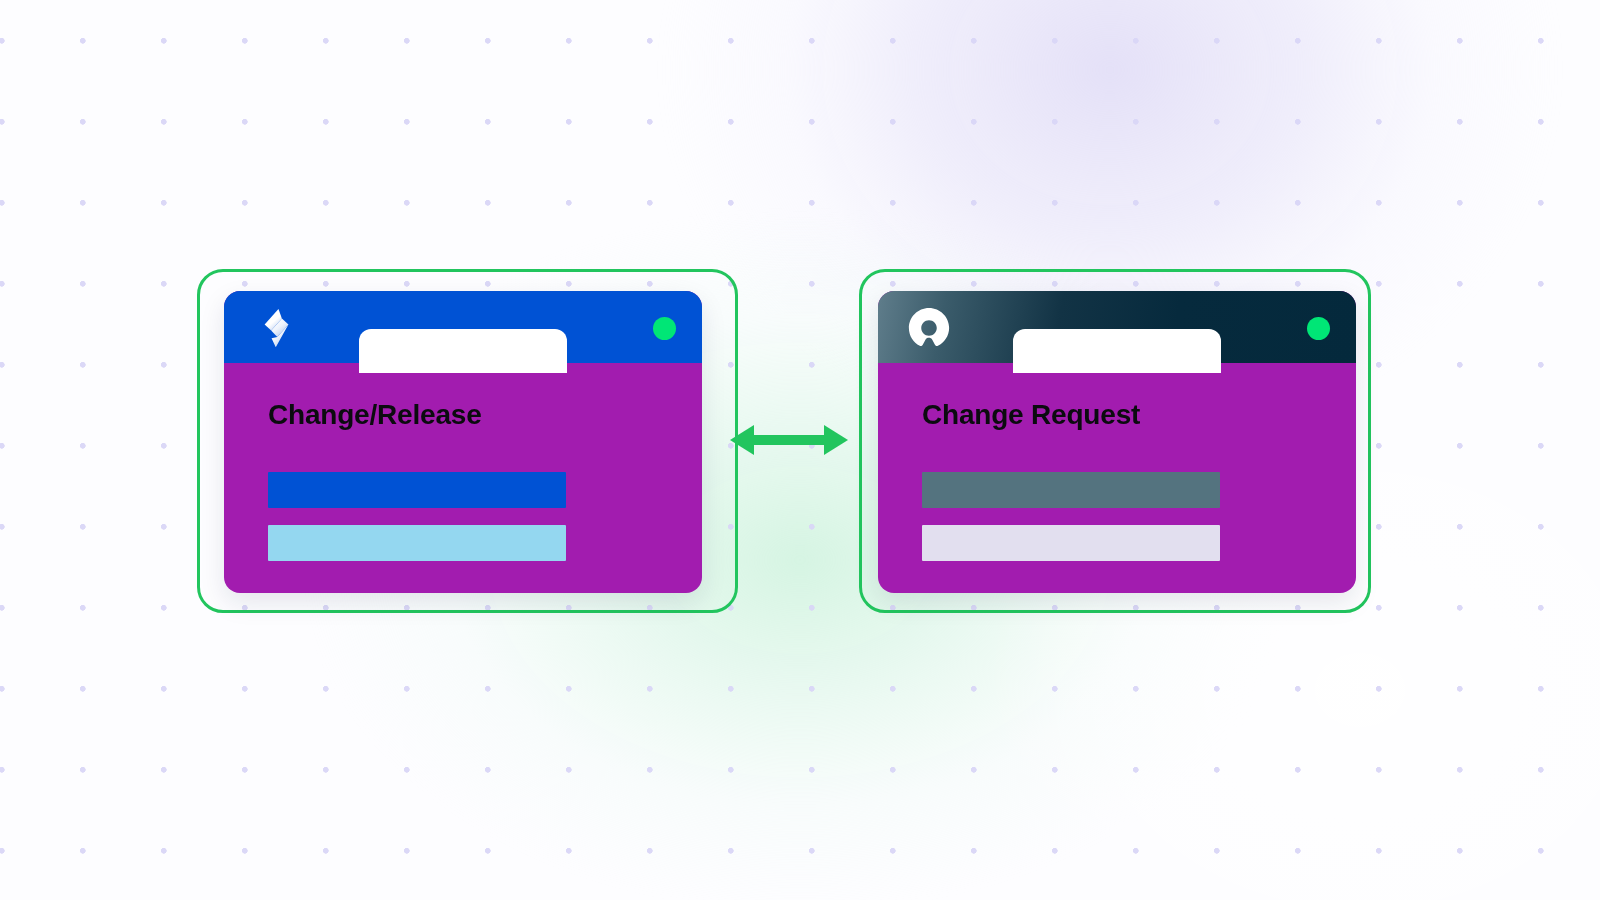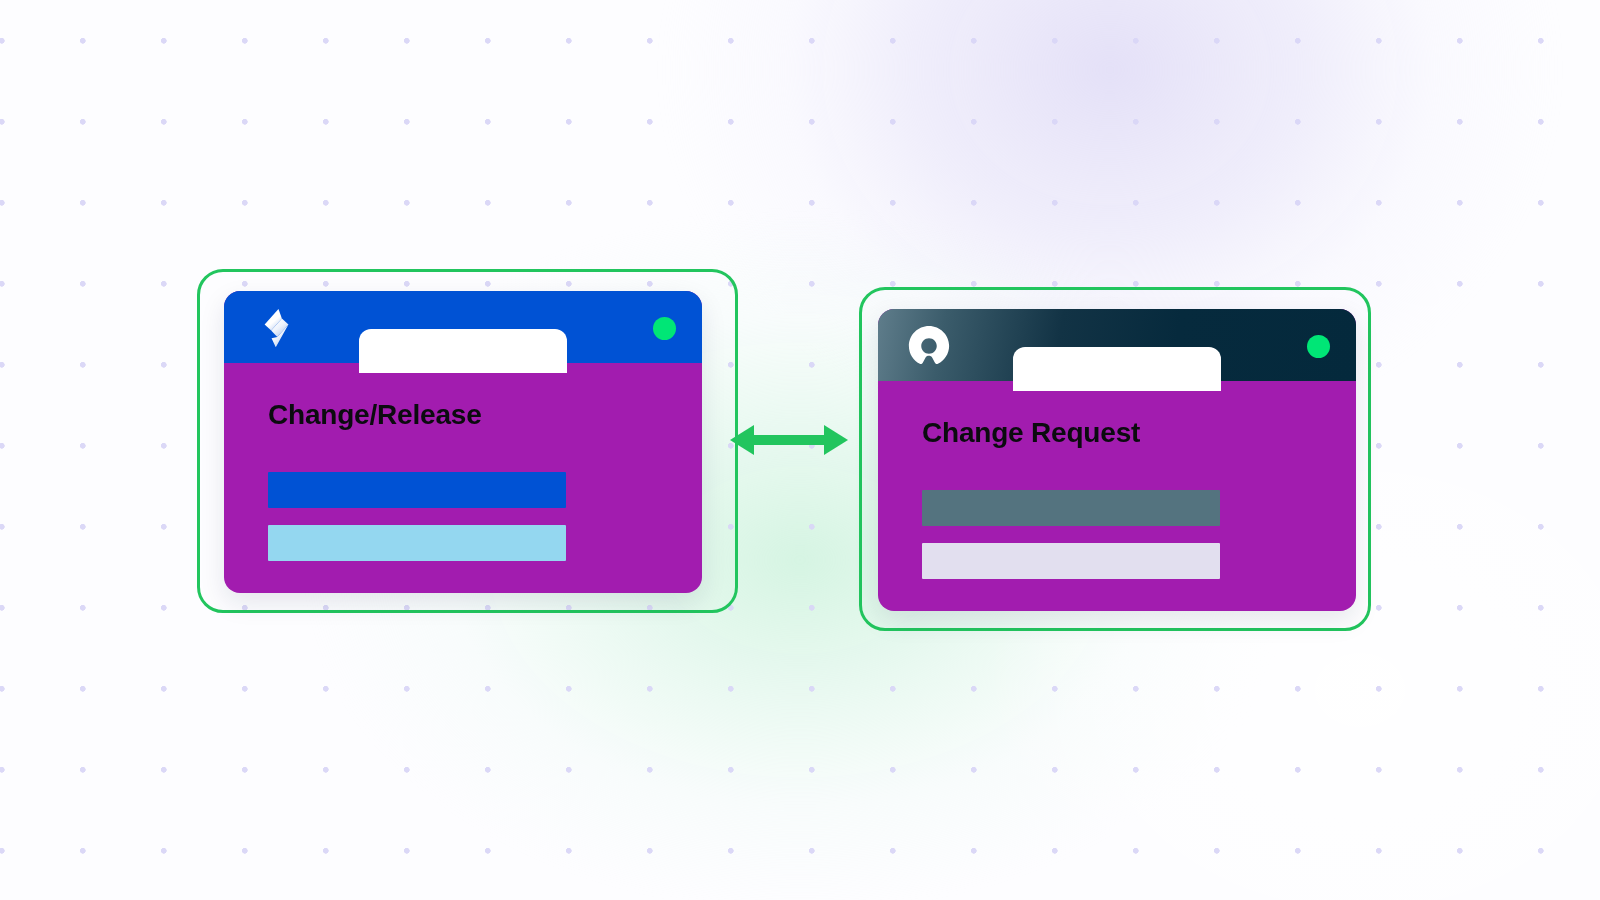--- a/index.html
+++ b/index.html
@@ -73,21 +73,21 @@
 
   
   .node {
     position: absolute;
     border: 3px solid #22c55e;
     border-radius: 26px;
     background: transparent;
     box-sizing: border-box;
   }
   .node.left  { left: 197px; top: 269px; width: 541px; height: 344px; }
-  .node.right { left: 859px; top: 287px; width: 512px; height: 344px; }
+  .node.right { left: 859px; top: 269px; width: 512px; height: 344px; }
 
   
   .window {
     position: absolute;
     border-radius: 16px;
     overflow: hidden;
     background: #a21caf;
     box-shadow: 0 10px 26px rgba(23, 33, 64, 0.10);
   }
   .window.left  { left: 24px; top: 19px; width: 478px; height: 302px; }

